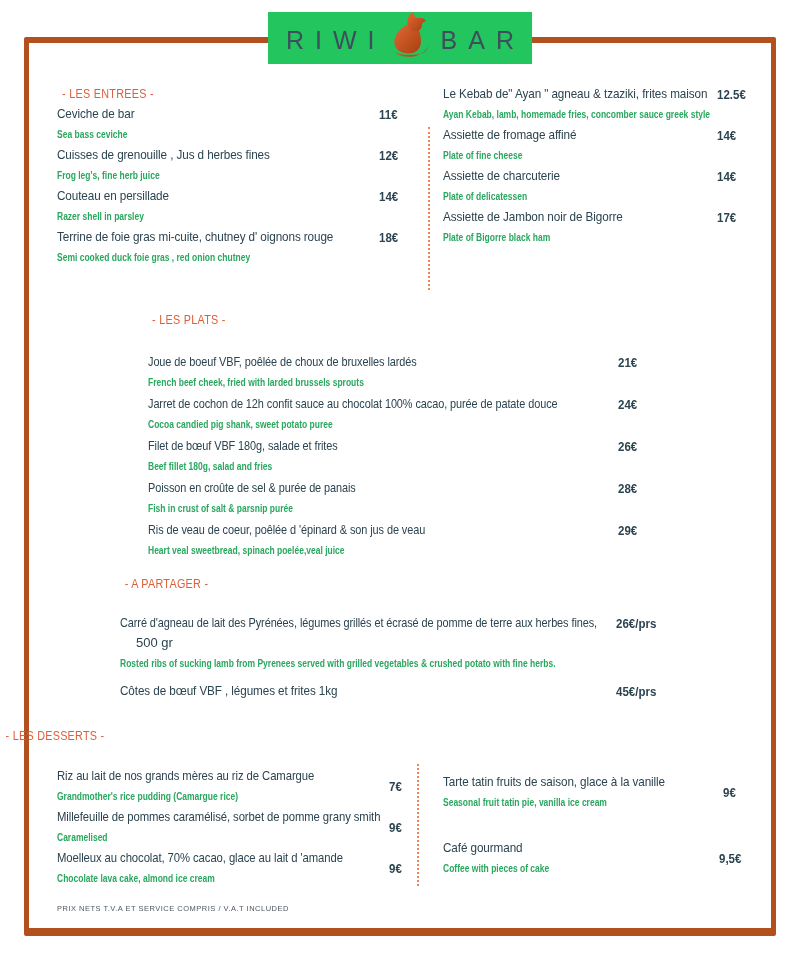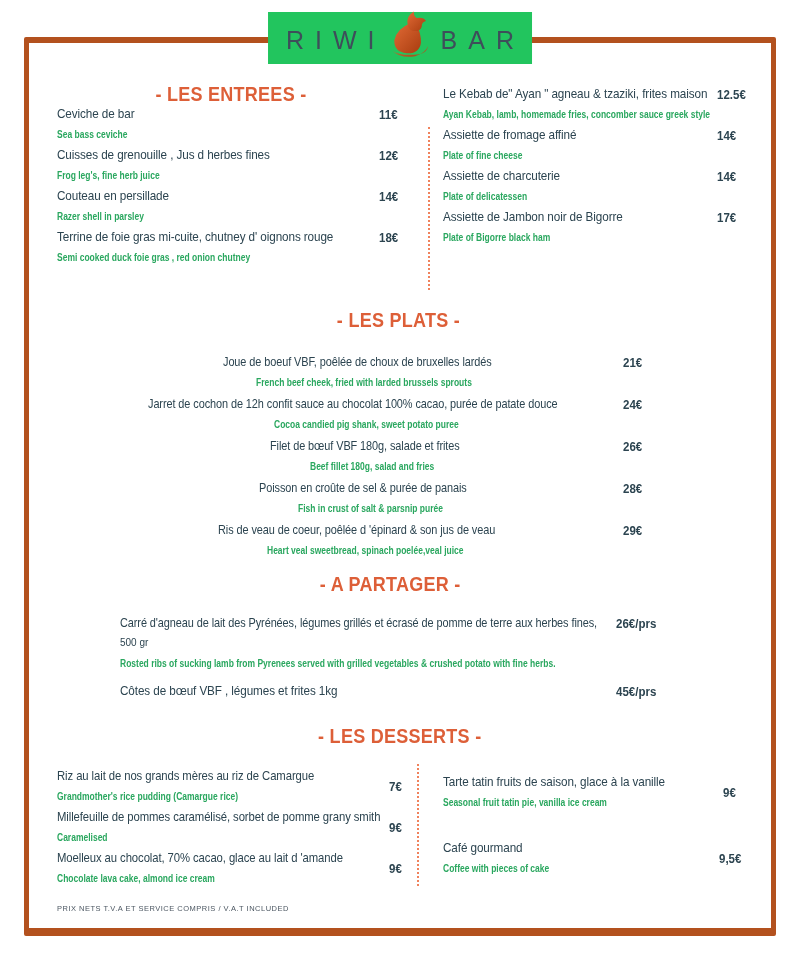--- a/index.html
+++ b/index.html
@@ -15,32 +15,32 @@
   .logo{
     position:absolute;top:12px;left:50%;transform:translateX(-50%);
     background:#22c55e;padding:0 18px;height:52px;display:flex;align-items:center;gap:10px;z-index:2;
   }
   .logo-word{
     font-size:25px;color:#3e4e5a;letter-spacing:11px;font-weight:400;white-space:nowrap;
     margin-right:-11px;padding-top:4px;
   }
   .fox{width:46px;height:54px;flex:none;margin-top:-4px;}
   .sec{position:absolute;}
-  .sec-head{text-align:center;font-size:20px;font-weight:bold;color:#dd5f38;line-height:20px;white-space:nowrap;}
+  .sec-head{font-size:12px;font-weight:normal;color:#dd5f38;line-height:20px;white-space:nowrap;}
   .sec-head span{display:inline-block;transform:scaleX(0.9);letter-spacing:0.3px;}
   .items{}
-  .plats .items{margin-top:22px;text-align:center;}
+  .plats .items{margin-top:22px;}
   .partager .items{margin-top:19px;}
   .item{display:flex;align-items:flex-start;margin-bottom:1px;}
   .plats .item{margin-bottom:2px;}
   .item-main{flex:1 1 auto;min-width:0;}
   .name{display:inline-block;white-space:nowrap;transform:scaleX(0.9);transform-origin:left center;
         font-size:13px;color:#2c4450;line-height:20px;letter-spacing:-0.1px;}
   .name.tight{transform:scaleX(0.87);}
-  .name2{font-size:10px;color:#2c4450;line-height:20px;}
+  .name2{font-size:13px;color:#2c4450;line-height:20px;margin-left:16px;}
   .desc{display:inline-block;white-space:nowrap;transform:scaleX(0.85);transform-origin:left center;
         font-size:10px;font-weight:bold;color:#2aa75f;line-height:18px;}
   .price{flex:0 0 26px;font-size:12.5px;color:#2c4450;font-weight:bold;line-height:20px;white-space:nowrap;padding-top:1px;}
   .price span{display:inline-block;transform:scaleX(0.92);transform-origin:left center;}
   .creux .price{flex-basis:34px;}
   .plats .price{flex-basis:30px;}
   .partager .price{flex-basis:45px;}
   .dess-left .price{flex-basis:16px;}
   .dess-right .price{flex-basis:20px;}
   .dess-col .item{align-items:center;margin-bottom:1px;}

